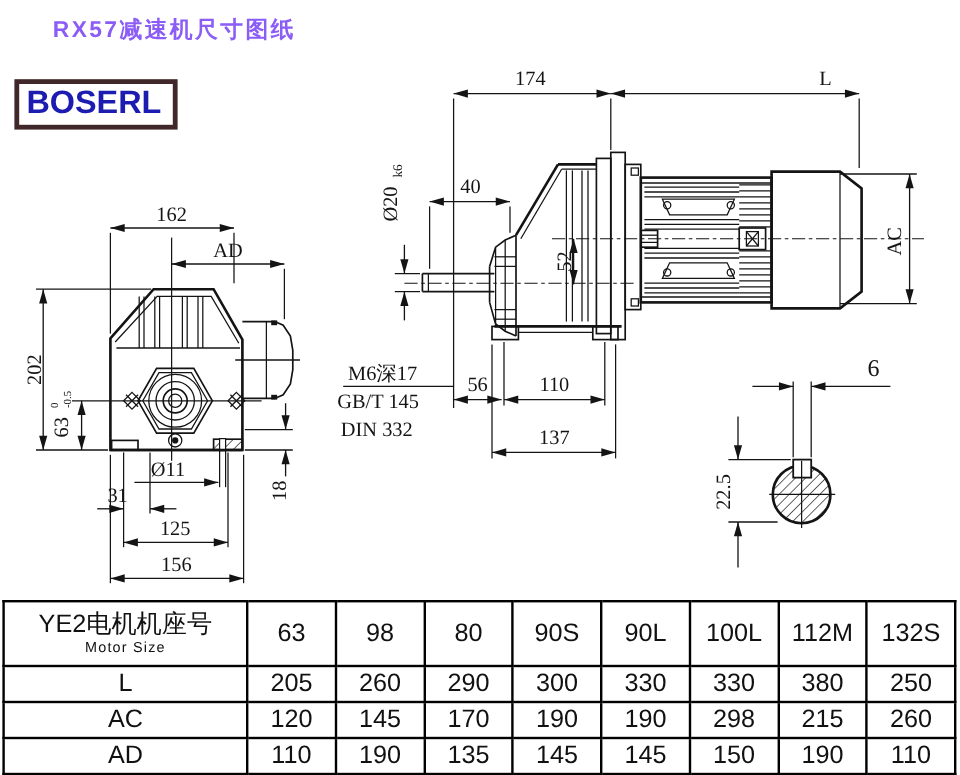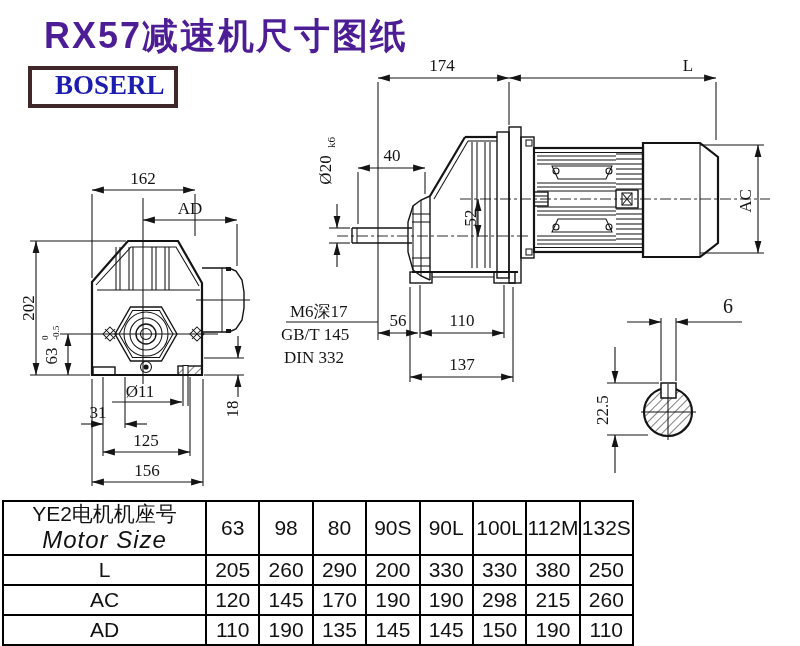--- a/index.html
+++ b/index.html
@@ -1,37 +1,37 @@
 <!DOCTYPE html>
 <html><head>
 <meta charset="utf-8">
 <style>
   html,body{margin:0;padding:0;background:#fff;}
   #page{position:relative;width:800px;height:646px;background:#fff;overflow:hidden;
         font-family:"Liberation Sans",sans-serif;color:#111;}
-  #title{position:absolute;left:44px;top:12px;font-size:36px;font-weight:bold;
-         letter-spacing:2px;font-family:"Liberation Sans",sans-serif;color:#4c1d95;text-align:right;}
-  #logo{position:absolute;left:28px;top:66px;border:4px solid #40282a;background:#fff;
-        padding:1px 9px 3px 23px;font-family:Liberation Serif, serif;font-size:27px;
+  #title{position:absolute;left:44px;top:12px;font-size:19px;font-weight:bold;
+         letter-spacing:2px;font-family:"Liberation Sans",sans-serif;color:#8b5cf6;text-align:right;}
+  #logo{position:absolute;left:12px;top:66px;border:4px solid #40282a;background:#fff;
+        padding:1px 9px 3px 6px;font-family:Liberation Sans, sans-serif;font-size:27px;
         font-weight:bold;color:#1c1cb0;line-height:1.1;box-shadow:inset 0 0 0 1px #fff;}
   svg text{font-family:"Liberation Serif",serif;fill:#141414;}
   .ln{stroke:#141414;fill:none;}
   .thick{stroke-width:2.2;}
   .med{stroke-width:1.4;}
   .thin{stroke-width:1.05;}
   .dim{stroke-width:1.1;}
   .cl{stroke-width:0.9;stroke-dasharray:11 3 3 3;}
   .dimtxt{font-size:17px;}
   .small{font-size:9px;}
-  #size-table{position:absolute;left:2px;top:500px;width:632px;height:144px;
+  #size-table{position:absolute;left:2px;top:500px;width:795px;height:144px;
               border-collapse:collapse;table-layout:fixed;text-align:center;}
   #size-table th,#size-table td{border:2px solid #000;padding:0;font-weight:normal;
               font-size:21px;line-height:1.15;vertical-align:middle;}
   #size-table .corner{font-size:21px;}
-  #size-table .corner .en{font-size:24px;letter-spacing:1px;font-style:italic;}
+  #size-table .corner .en{font-size:12px;letter-spacing:1px;}
   tr.hdr{height:54px;} tr.datarow{height:30px;}
 </style>
 </head>
 <body>
 <div id="page">
 
 
 
 <div id="title">RX57减速机尺寸图纸</div>
 <div id="logo" style="color: rgb(28, 28, 176); border-color: rgb(64, 40, 42);">BOSERL</div>
@@ -327,21 +327,21 @@
           <th>112M</th>
           <th>132S</th>
         </tr>
   </thead>
   <tbody>
         <tr class="datarow">
           <td>L</td>
           <td>205</td>
           <td>260</td>
           <td>290</td>
-          <td>200</td>
+          <td>300</td>
           <td>330</td>
           <td>330</td>
           <td>380</td>
           <td>250</td>
         </tr>
         <tr class="datarow">
           <td>AC</td>
           <td>120</td>
           <td>145</td>
           <td>170</td>

